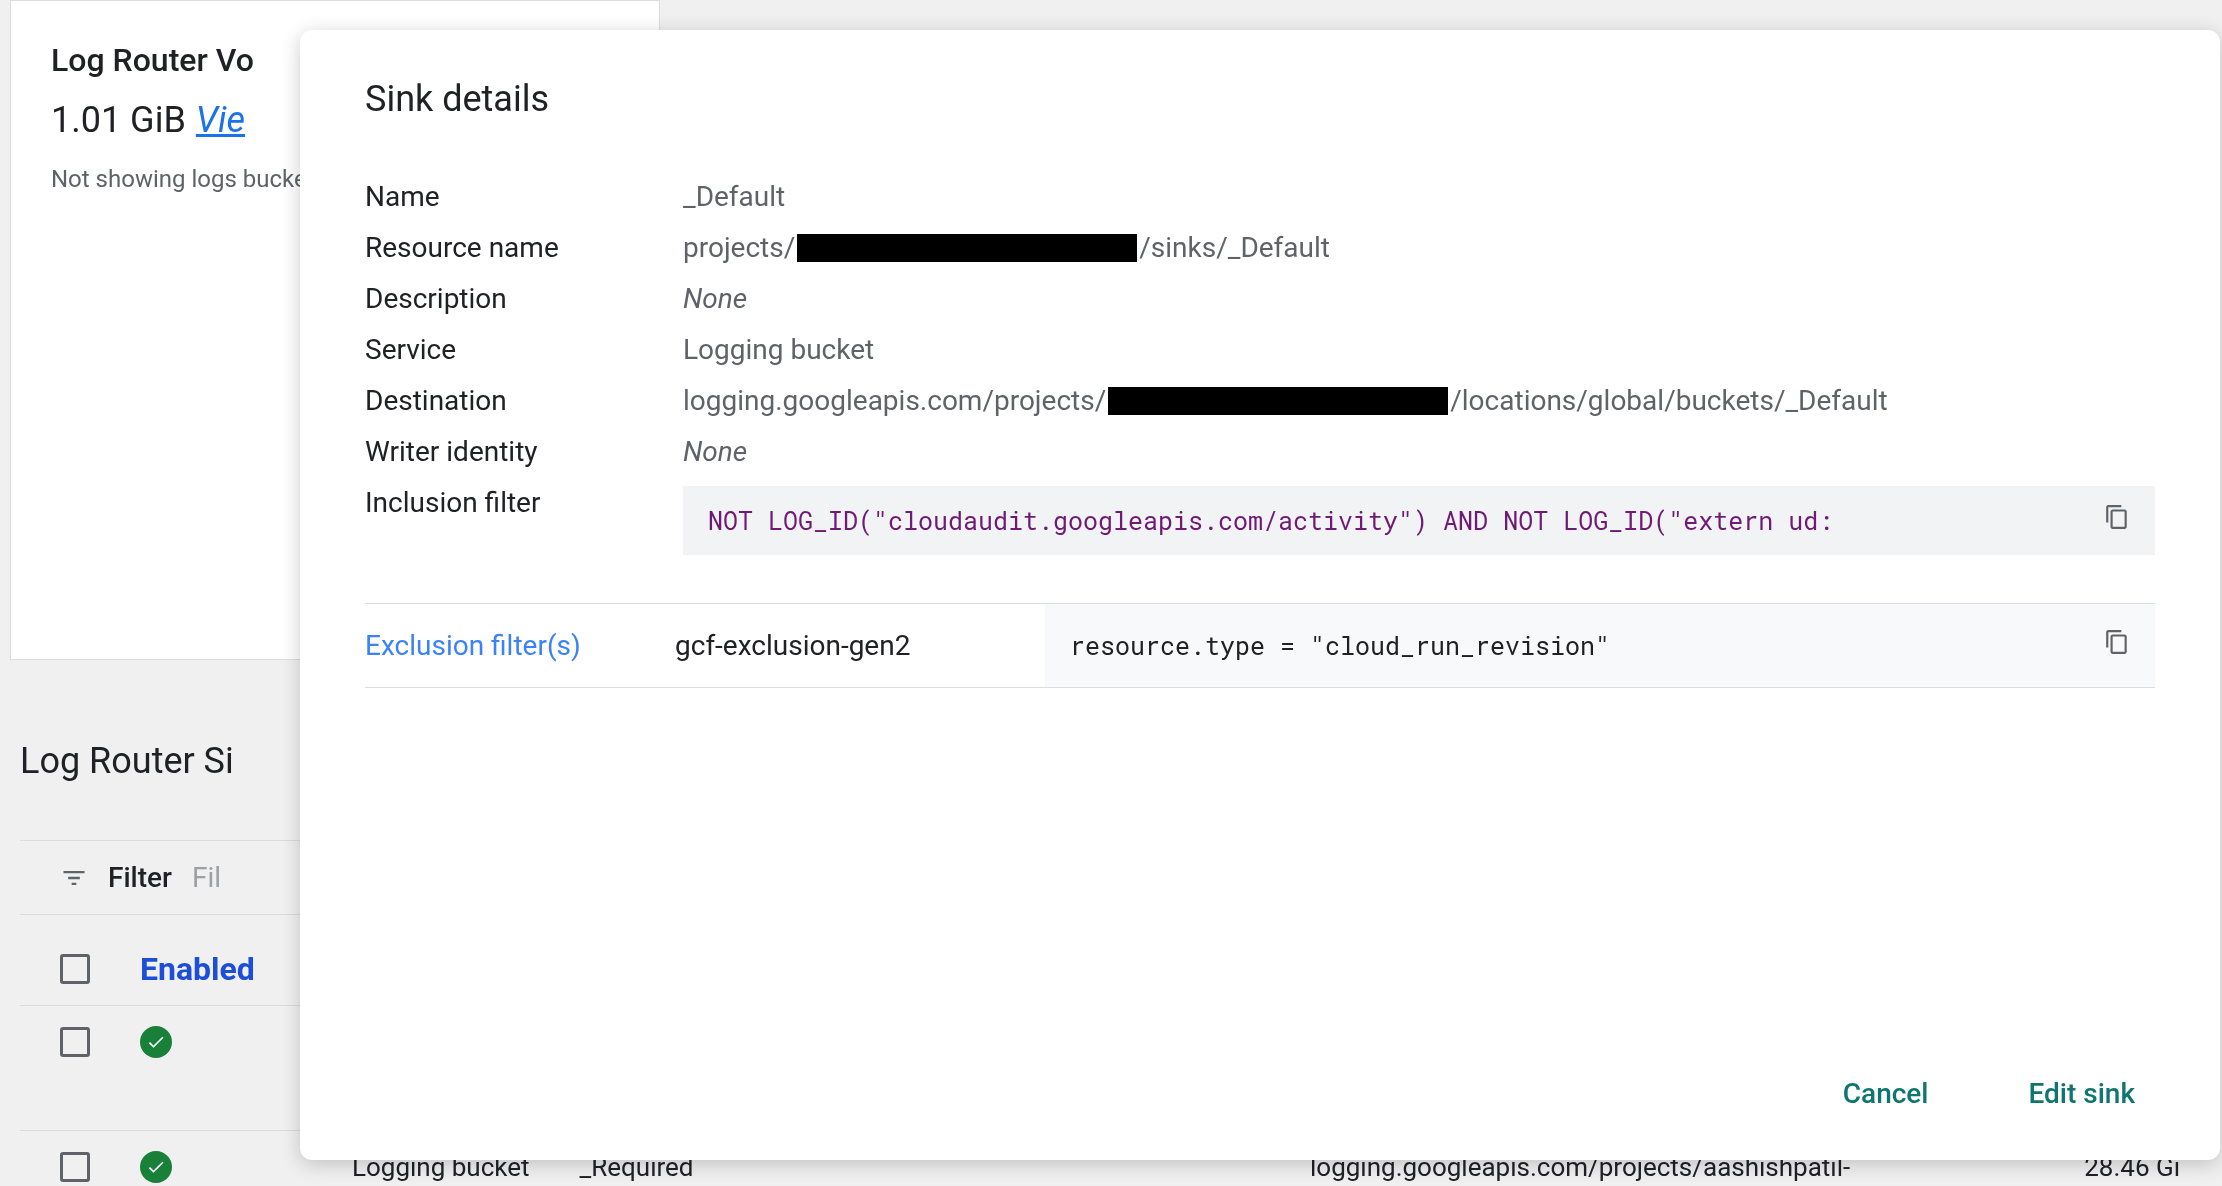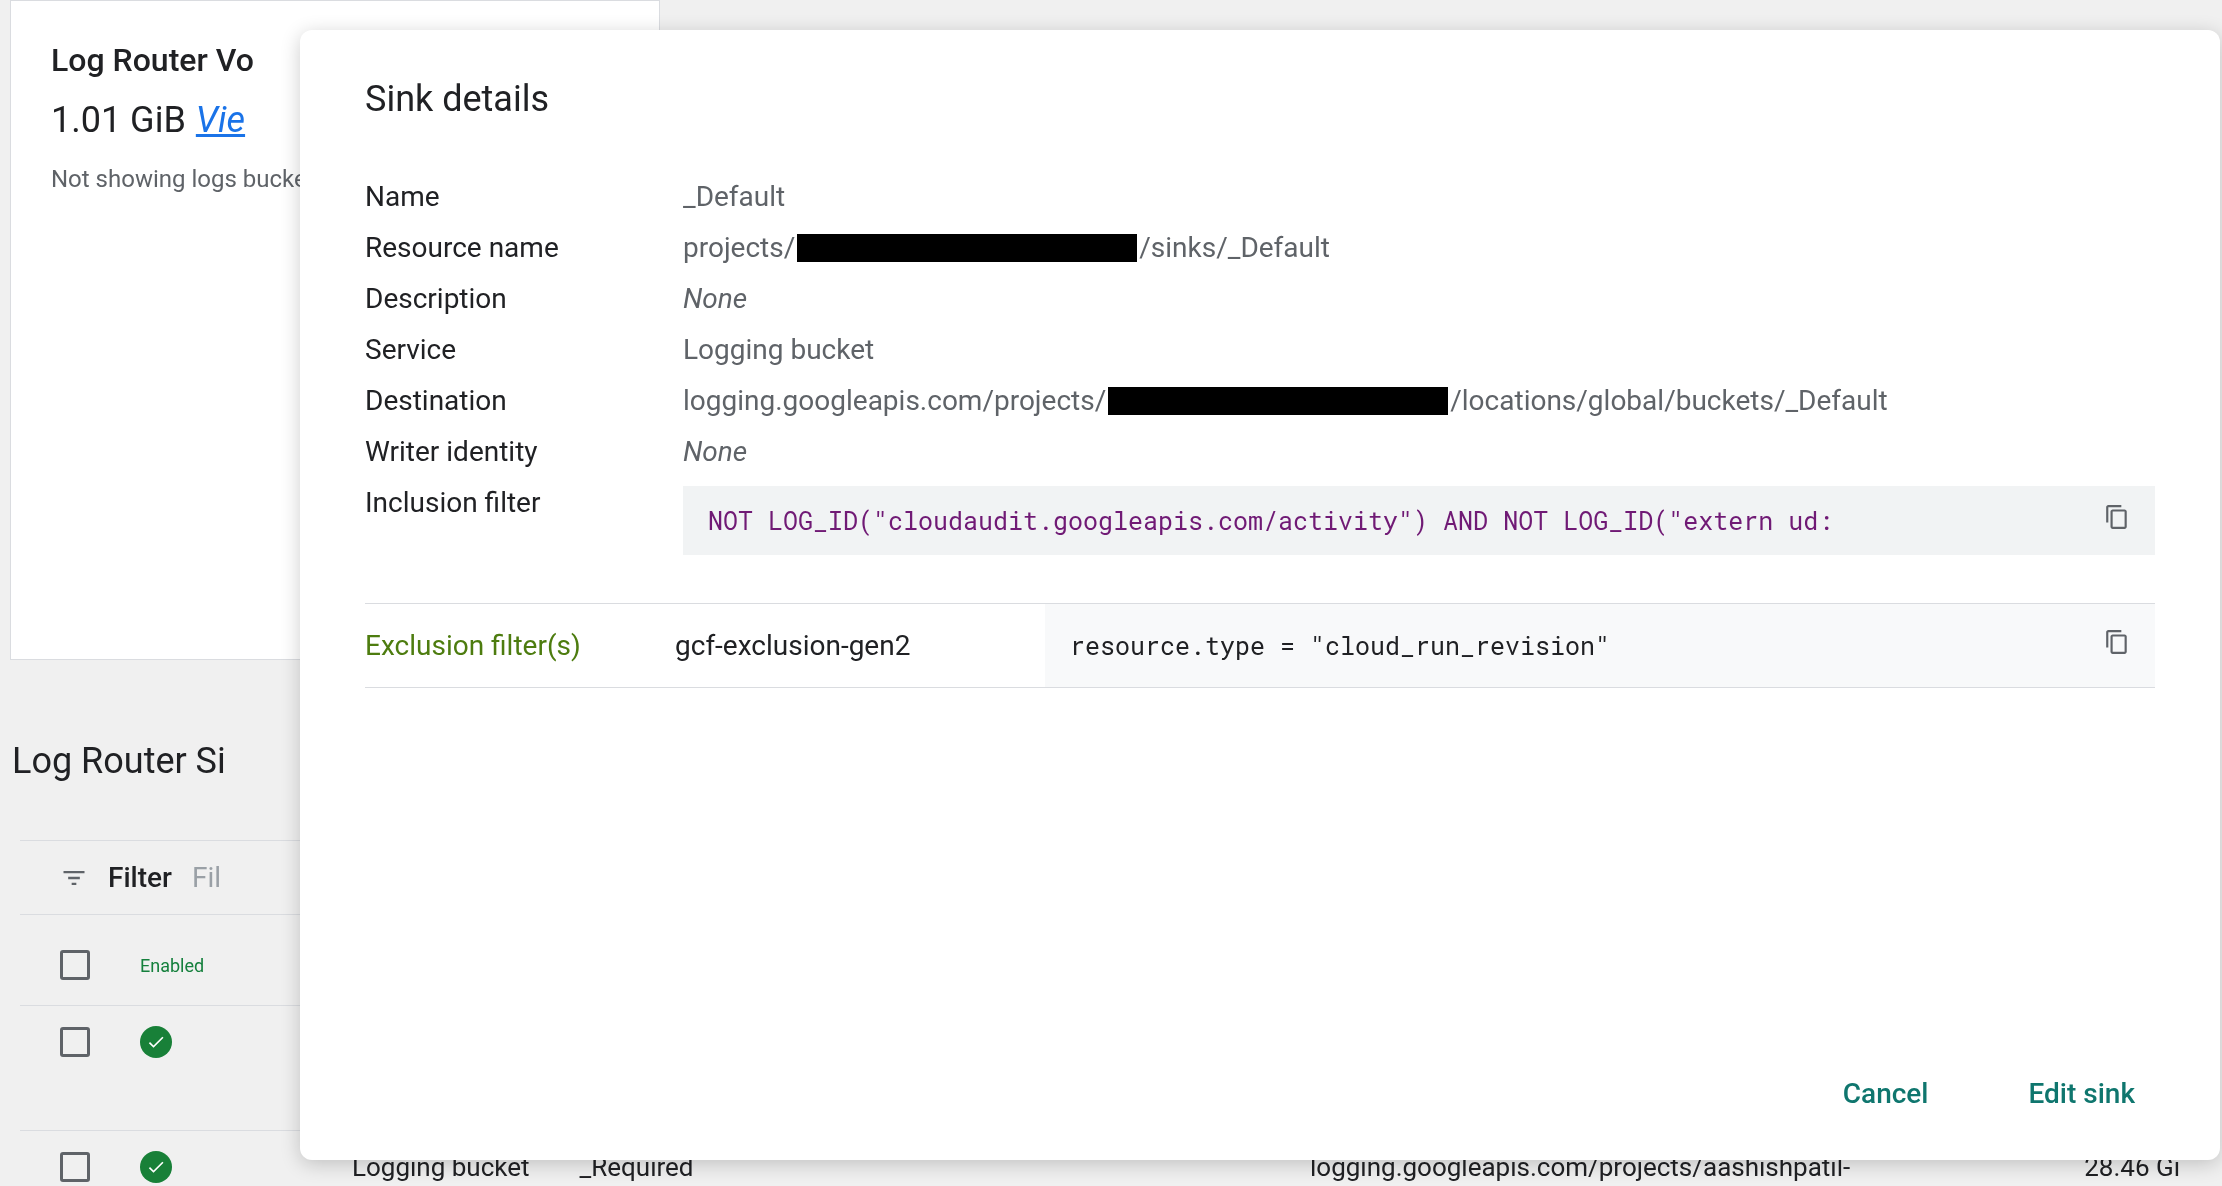--- a/index.html
+++ b/index.html
@@ -57,21 +57,21 @@
       font-style: italic;
     }
     .bg-note {
       font-size: 24px;
       color: #5f6368;
       line-height: 1.5;
     }
     .bg-section-title {
       position: absolute;
       top: 740px;
-      left: 12px;
+      left: 20px;
       font-size: 36px;
       color: #202124;
     }
     .bg-filter-row {
       position: absolute;
       top: 840px;
       left: 20px;
       display: flex;
       align-items: center;
       gap: 20px;
@@ -133,23 +133,23 @@
     .check-circle svg {
       width: 20px;
       height: 20px;
       fill: #fff;
     }
     .col-text {
       font-size: 26px;
       color: #202124;
     }
     .col-header {
-      font-size: 18px;
-      font-weight: 400;
-      color: #15803d;
+      font-size: 32px;
+      font-weight: 700;
+      color: #1d4ed8;
     }
     .bg-right-partial {
       position: absolute;
       right: 0;
       top: 180px;
       width: 40px;
       height: 120px;
       display: flex;
       flex-direction: column;
       align-items: center;
@@ -253,21 +253,21 @@
       display: flex;
       align-items: flex-start;
       margin-top: 30px;
       border-top: 1px solid #dadce0;
       border-bottom: 1px solid #dadce0;
       padding: 0;
     }
     .exclusion-label-col {
       width: 310px;
       font-size: 28px;
-      color: #4d7c0f;
+      color: #3b82f6;
       padding-top: 25px;
       flex-shrink: 0;
     }
     .exclusion-content {
       flex: 1;
       display: flex;
       align-items: stretch;
     }
     .exclusion-name {
       font-size: 28px;

